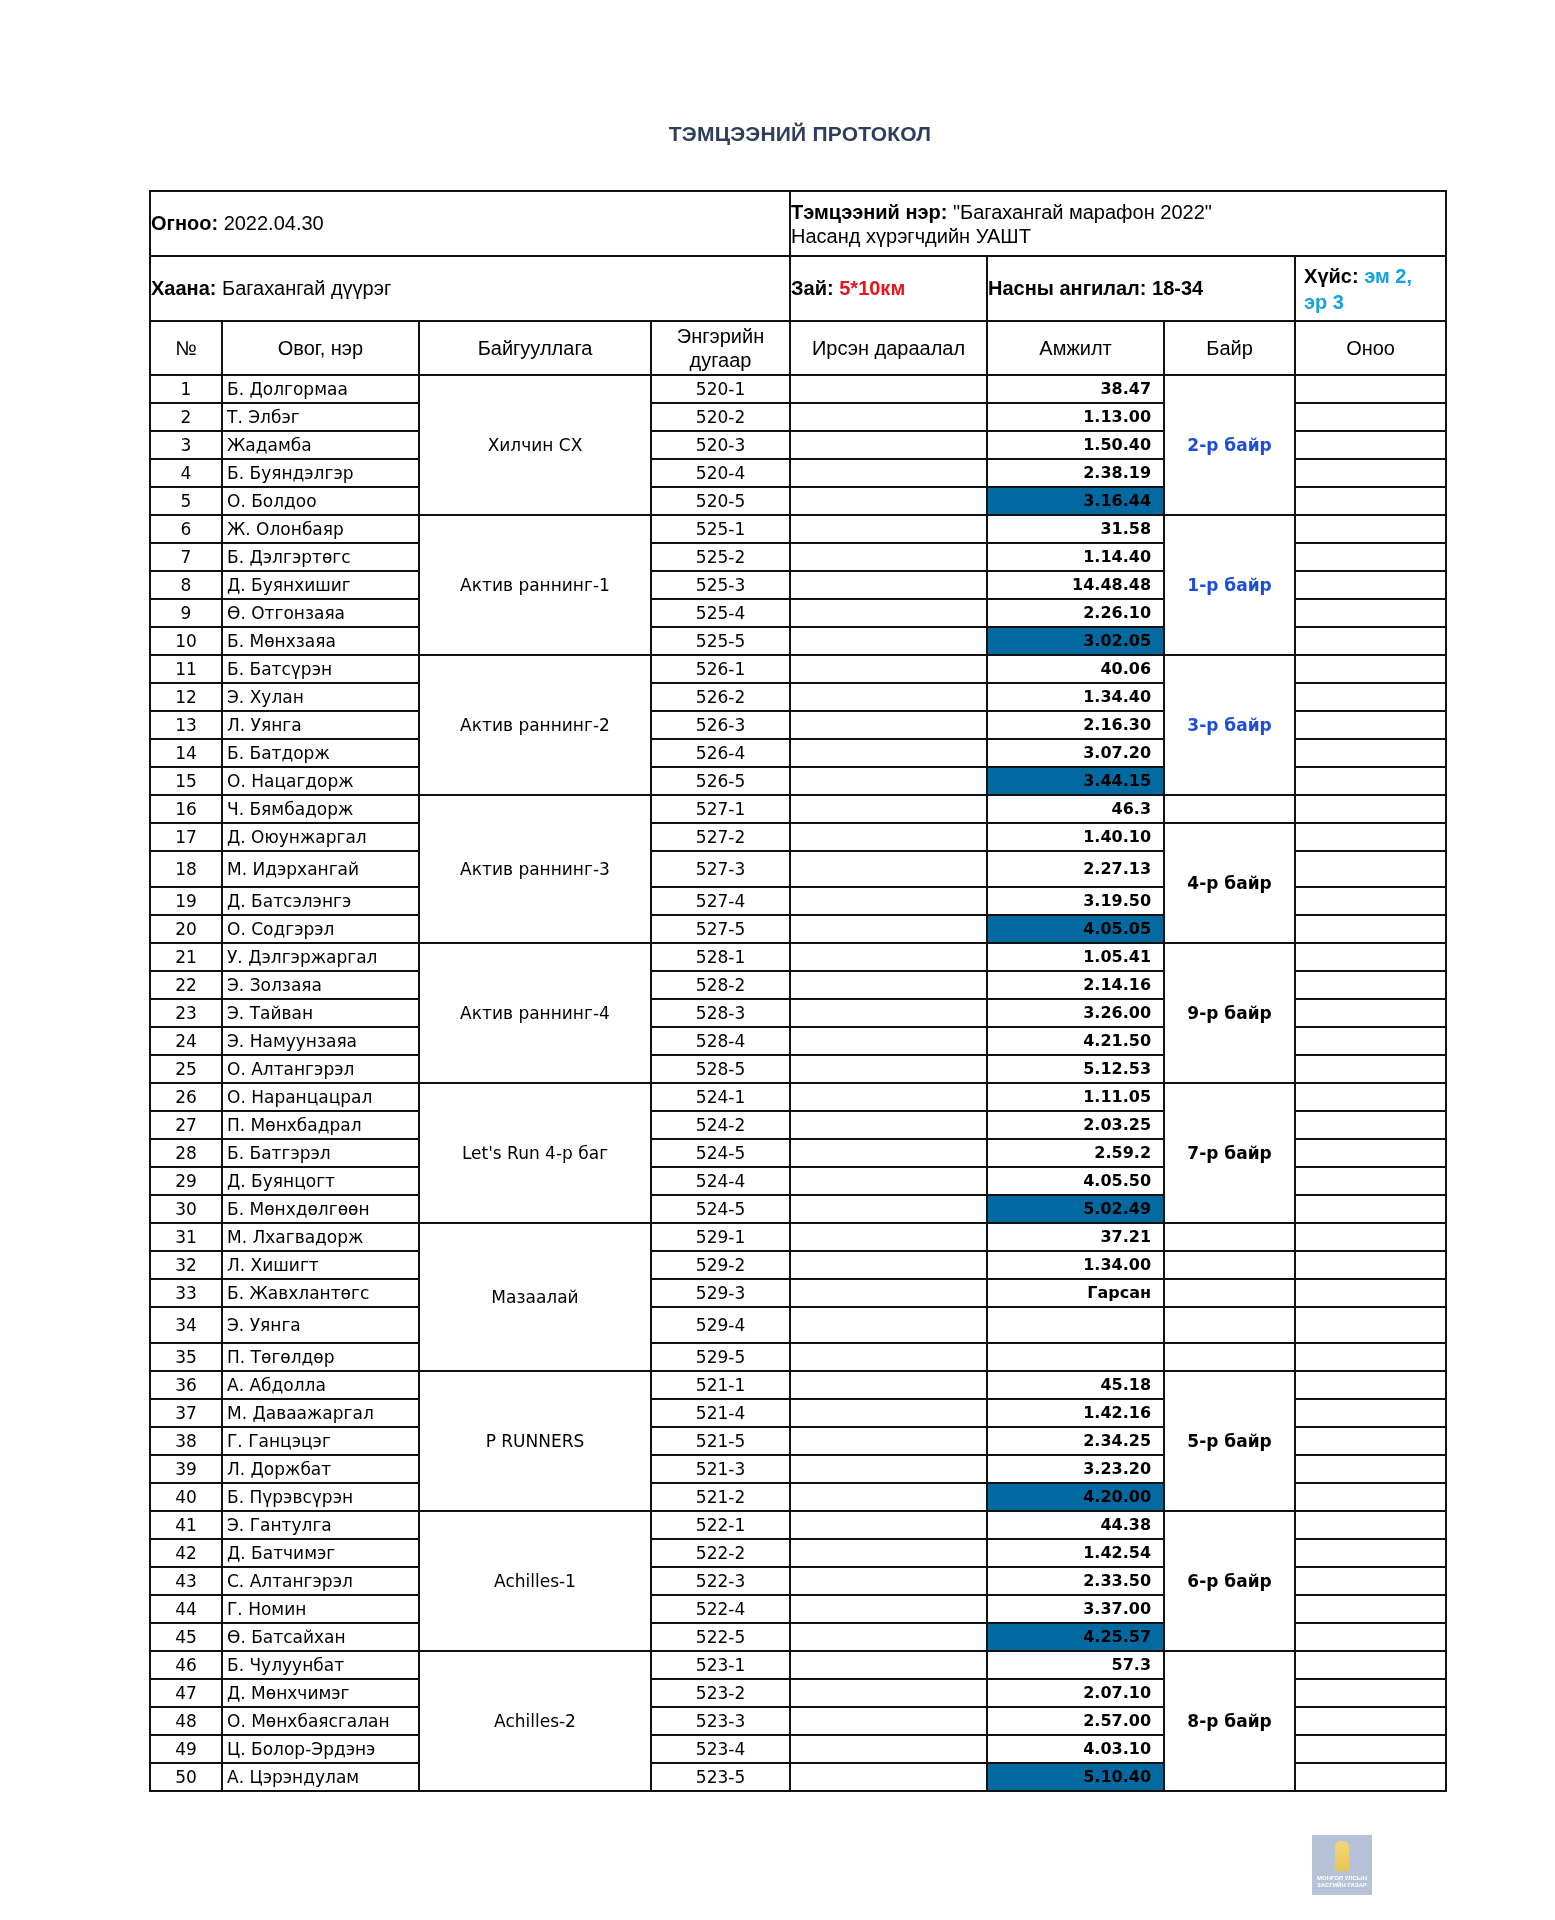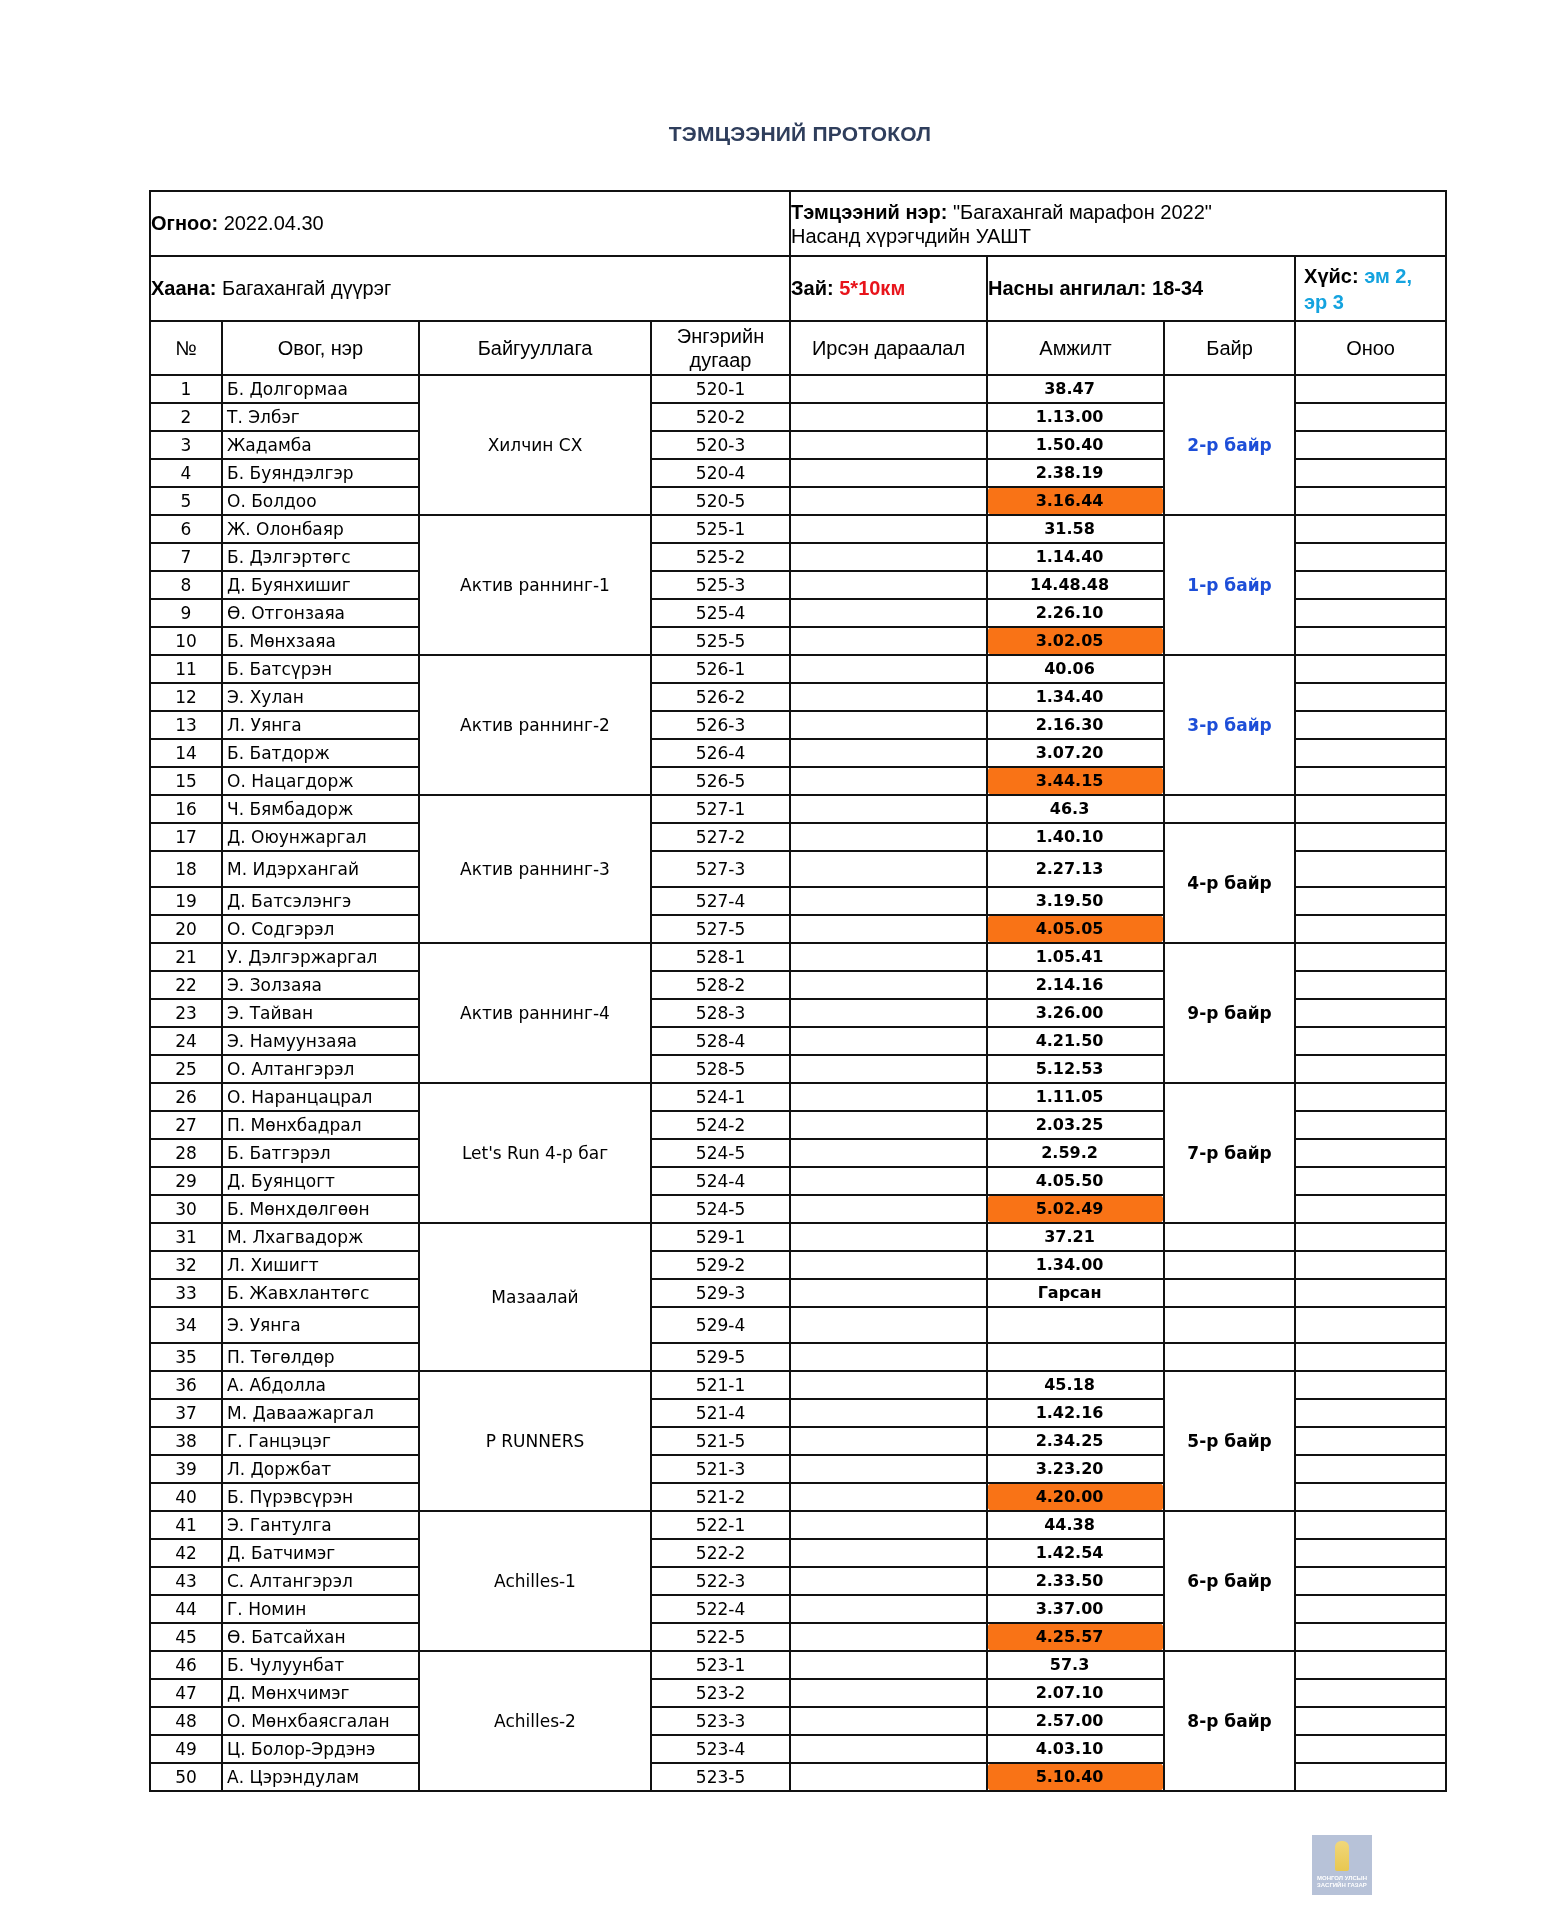--- a/index.html
+++ b/index.html
@@ -10,22 +10,22 @@
   .meta td { height: 63px; font-size: 20px; padding-left: 4px; vertical-align: middle; }
   .meta b { font-weight: bold; }
   .red { color: #e8141b; font-weight: bold; }
   .blue { color: #14a3df; font-weight: bold; }
   .hdr td { height: 52px; text-align: center; font-size: 20px; line-height: 24px; }
   .body td { font-family: "DejaVu Sans", sans-serif; font-size: 17px; height: 26px; line-height: 20px; }
   .body td.num { text-align: center; }
   .body td.name { padding-left: 4px; white-space: nowrap; }
   .body td.org { text-align: center; }
   .body td.bib { text-align: center; }
-  .body td.res { text-align: center; padding-right: 12px; font-weight: bold; font-family: "DejaVu Sans", sans-serif; font-size: 16px; }
-  .body td.res.hl { background: #f97316; border-radius: 6px; }
+  .body td.res { text-align: right; padding-right: 12px; font-weight: bold; font-family: "DejaVu Sans", sans-serif; font-size: 16px; }
+  .body td.res.hl { background: #0369a1; }
   .body td.rank { text-align: center; font-weight: bold; font-size: 17px; }
   .body td.rank.red-rank { color: #1d4ed8; }
   .body tr.tall td { height: 34px; }
   .logo { position: absolute; left: 1312px; top: 1835px; width: 60px; height: 60px; background: #b7c2d8; display: flex; flex-direction: column; align-items: center; justify-content: flex-start; }
   .logo .sym { margin-top: 6px; width: 14px; height: 30px; background: linear-gradient(#f1d77a, #e8c750); border-radius: 6px 6px 2px 2px; }
   .logo .txt { color: #fff; font-size: 6px; line-height: 7px; text-align: center; margin-top: 4px; font-weight: bold; }
 </style>
 </head>
 <body>
 

